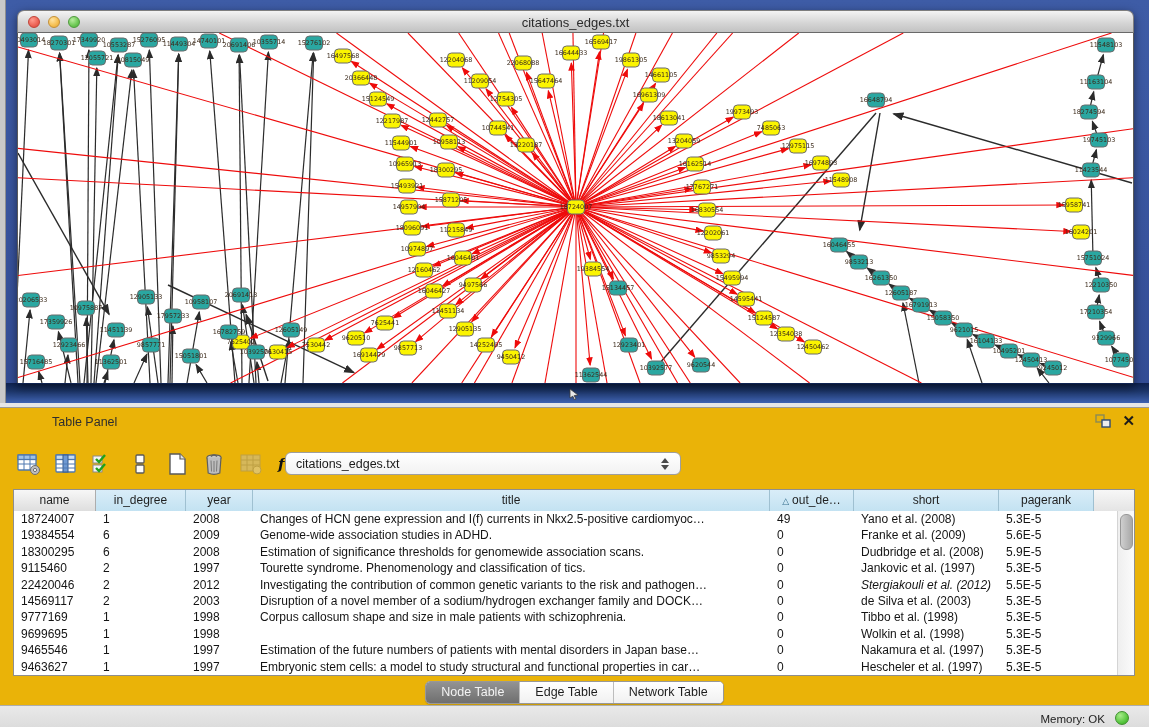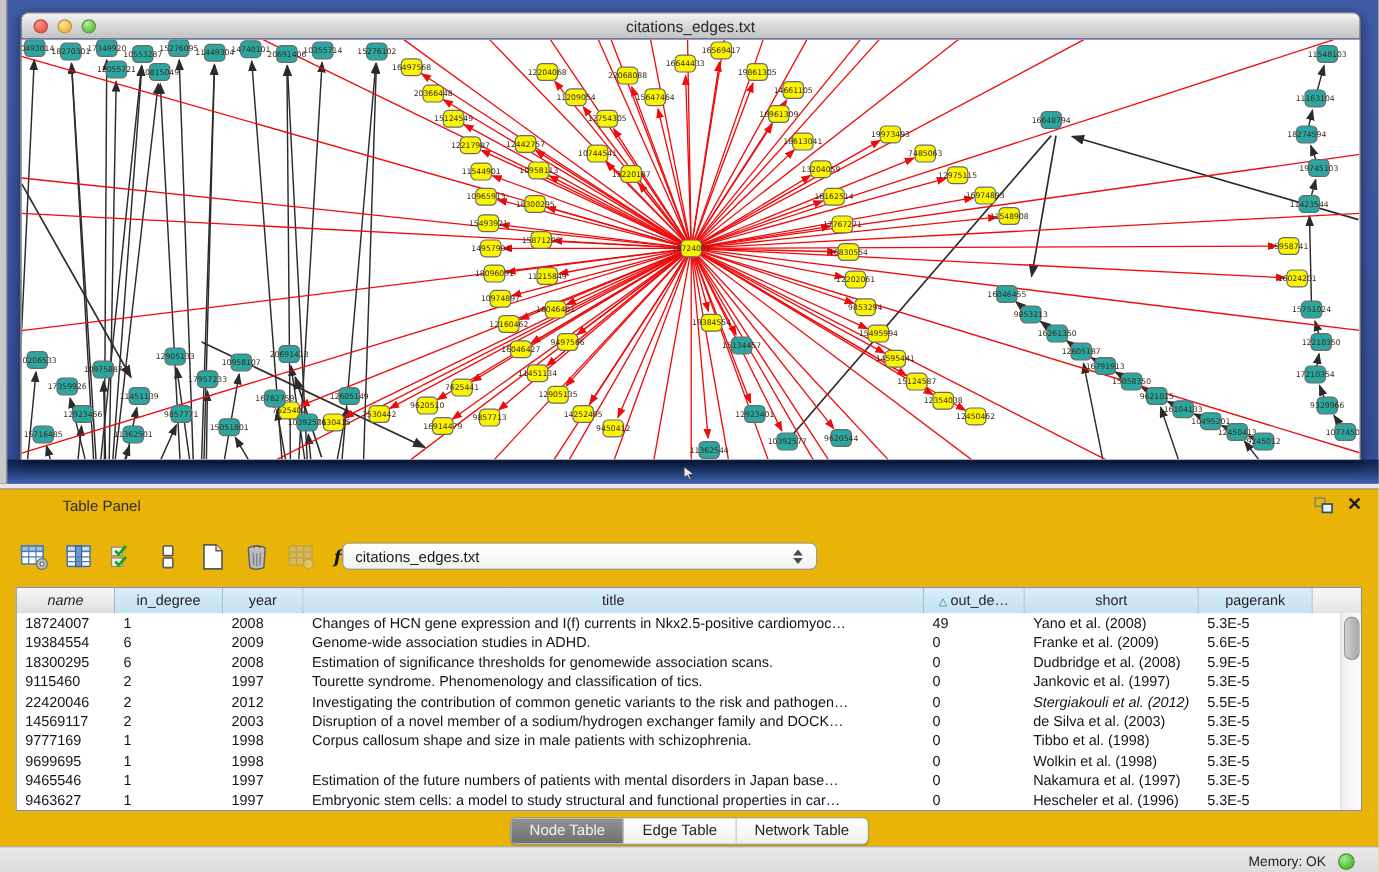--- a/index.html
+++ b/index.html
@@ -828,21 +828,21 @@
     <div class="dropdown">
       <div class="value">citations_edges.txt</div>
       <div class="arrows">
         <div class="tri-up"></div>
           <div class="tri-dn"></div>
       </div>
     </div>
 
     <div class="table-box">
       <div class="thead" id="thead">
-          <div class="th gray" style="width: 82px; font-style: italic;">name</div>
+          <div class="th gray" style="width: 82px;">name</div>
           <div class="th blue" style="width: 90px;">in_degree</div>
           <div class="th blue" style="width: 67px;">year</div>
           <div class="th blue" style="width: 517px;">title</div>
           <div class="th blue" style="width: 84px;"><span class="sort-tri">△</span>out_de…</div>
           <div class="th blue" style="width: 145px;">short</div>
           <div class="th blue" style="width: 95px;">pagerank</div>
           <div class="th filler" style="width: 40px;"></div>
         </div>
       <div class="tbody" id="tbody">
           <div class="tr">
@@ -925,21 +925,21 @@
             <div class="td" style="width: 84px;">0</div>
             <div class="td" style="width: 145px;">Nakamura et al. (1997)</div>
             <div class="td" style="width: 95px;">5.3E-5</div>
           </div>
           <div class="tr">
             <div class="td" style="width: 82px;">9463627</div>
             <div class="td" style="width: 90px;">1</div>
             <div class="td" style="width: 67px;">1997</div>
             <div class="td" style="width: 517px;">Embryonic stem cells: a model to study structural and functional properties in car…</div>
             <div class="td" style="width: 84px;">0</div>
-            <div class="td" style="width: 145px;">Hescheler et al. (1996)</div>
+            <div class="td" style="width: 145px;">Hescheler et al. (1997)</div>
             <div class="td" style="width: 95px;">5.3E-5</div>
           </div>
         </div>
       <div class="vscroll">
         <div class="vthumb"></div>
       </div>
     </div>
 
     <div class="tabbar">
       <div class="seg-control" id="segcontrol">

